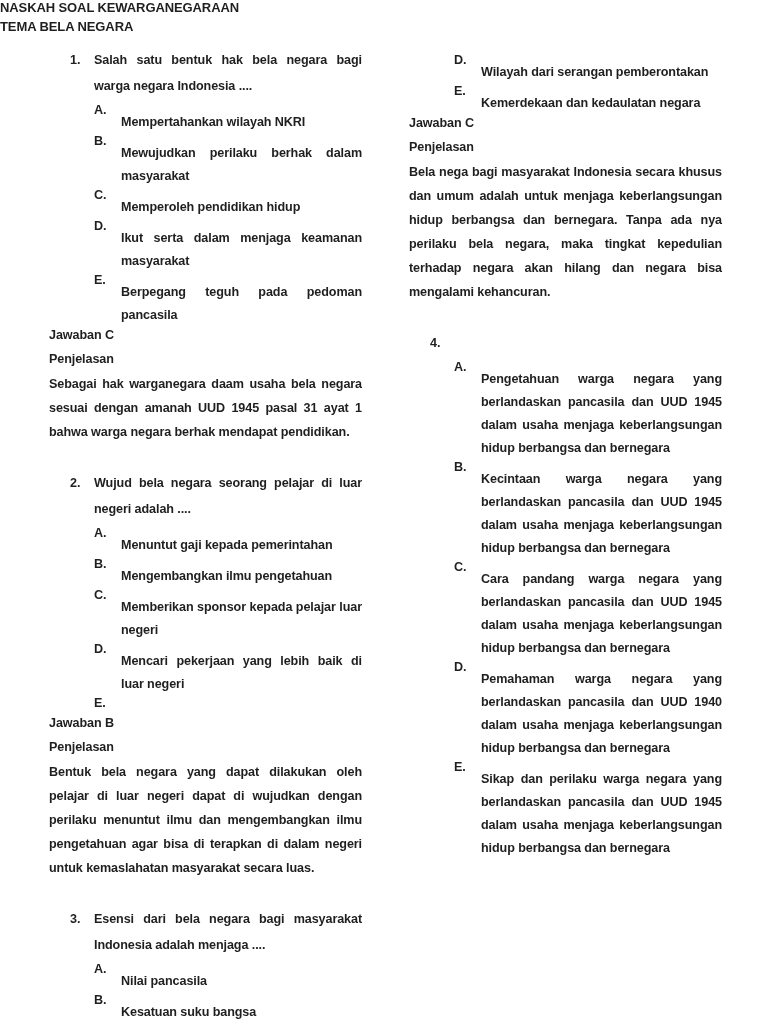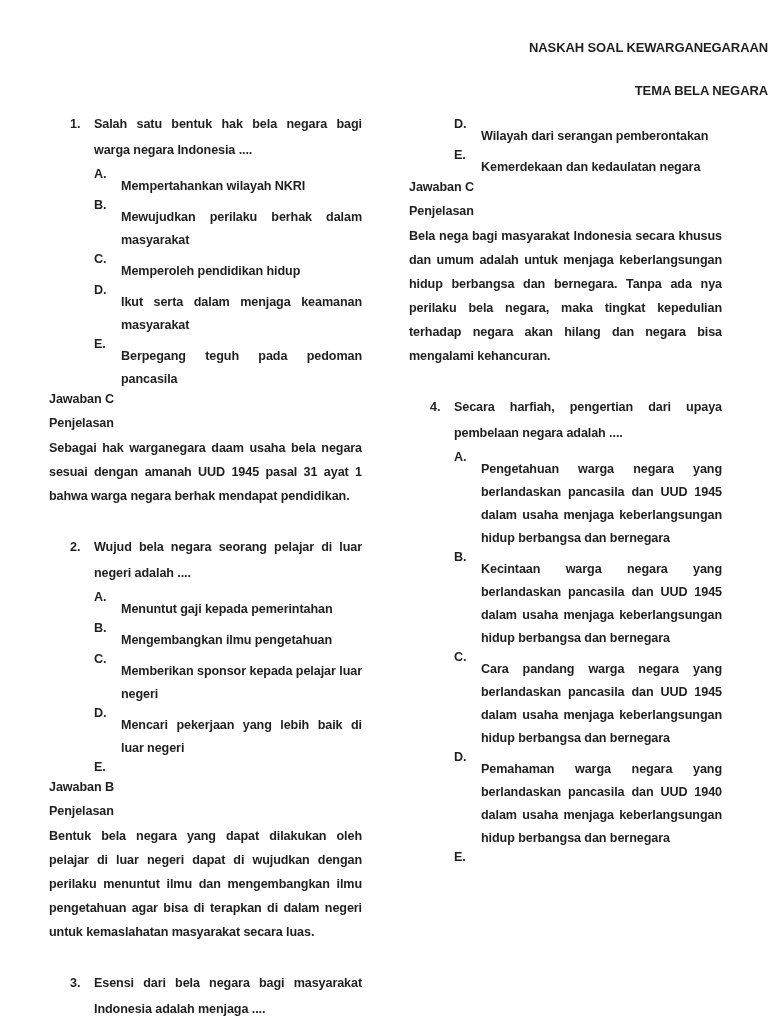--- a/index.html
+++ b/index.html
@@ -6,23 +6,23 @@
   html, body { background: #ffffff; }
   body {
     width: 768px; height: 1024px;
     font-family: "Liberation Sans", sans-serif;
     font-weight: 700;
     color: #1f1f1f;
     font-size: 12.6px;
     letter-spacing: -0.1px;
   }
   .page { width: 768px; height: 1024px; background: #ffffff; overflow: hidden; }
-  .header { padding-top: 40px; text-align: right; }
+  .header { text-align: left; }
   .doc-title { font-size: 13px; }
-  .doc-subtitle { font-size: 13px; margin-top: 28px; }
+  .doc-subtitle { font-size: 13px; margin-top: 4px; }
 
   .columns { display: flex; margin-top: 13px; padding: 0 46px 0 49px; gap: 47px; }
   .col { width: 313px; flex: none; }
 
   .question { margin-top: 0; }
   .q-head { display: flex; padding-left: 21px; line-height: 26px; }
   .q-num { flex: none; width: 24px; }
   .q-text { flex: 1; text-align: justify; }
 
   .options { margin-top: 0; }
@@ -159,40 +159,40 @@
       </section>
       <section class="explain">
         <div class="answer-line">Jawaban C</div>
         <div class="expl-heading">Penjelasan</div>
         <p class="expl-text">Bela nega bagi masyarakat Indonesia secara khusus dan umum adalah untuk menjaga keberlangsungan hidup berbangsa dan bernegara. Tanpa ada nya perilaku bela negara, maka tingkat kepedulian terhadap negara akan hilang dan negara bisa mengalami kehancuran.</p>
       </section>
 
       <section class="question">
         <div class="q-head">
           <span class="q-num">4.</span>
-          <span class="q-text">Secara harfiah, pengertian dari upaya pembelaan negara adalah ....</span>
         </div>
         <div class="options">
           <div class="option">
             <span class="opt-letter">A.</span>
             <span class="opt-text">Pengetahuan warga negara yang berlandaskan pancasila dan UUD 1945 dalam usaha menjaga keberlangsungan hidup berbangsa dan bernegara</span>
           </div>
           <div class="option">
             <span class="opt-letter">B.</span>
             <span class="opt-text">Kecintaan warga negara yang berlandaskan pancasila dan UUD 1945 dalam usaha menjaga keberlangsungan hidup berbangsa dan bernegara</span>
           </div>
           <div class="option">
             <span class="opt-letter">C.</span>
             <span class="opt-text">Cara pandang warga negara yang berlandaskan pancasila dan UUD 1945 dalam usaha menjaga keberlangsungan hidup berbangsa dan bernegara</span>
           </div>
           <div class="option">
             <span class="opt-letter">D.</span>
             <span class="opt-text">Pemahaman warga negara yang berlandaskan pancasila dan UUD 1940 dalam usaha menjaga keberlangsungan hidup berbangsa dan bernegara</span>
           </div>
           <div class="option">
             <span class="opt-letter">E.</span>
+            <span class="opt-text">Sikap dan perilaku warga negara yang berlandaskan pancasila dan UUD 1945 dalam usaha menjaga keberlangsungan hidup berbangsa dan bernegara</span>
           </div>
         </div>
       </section>
 
     </div>
   </div>
 </div>
 
 </body></html>

